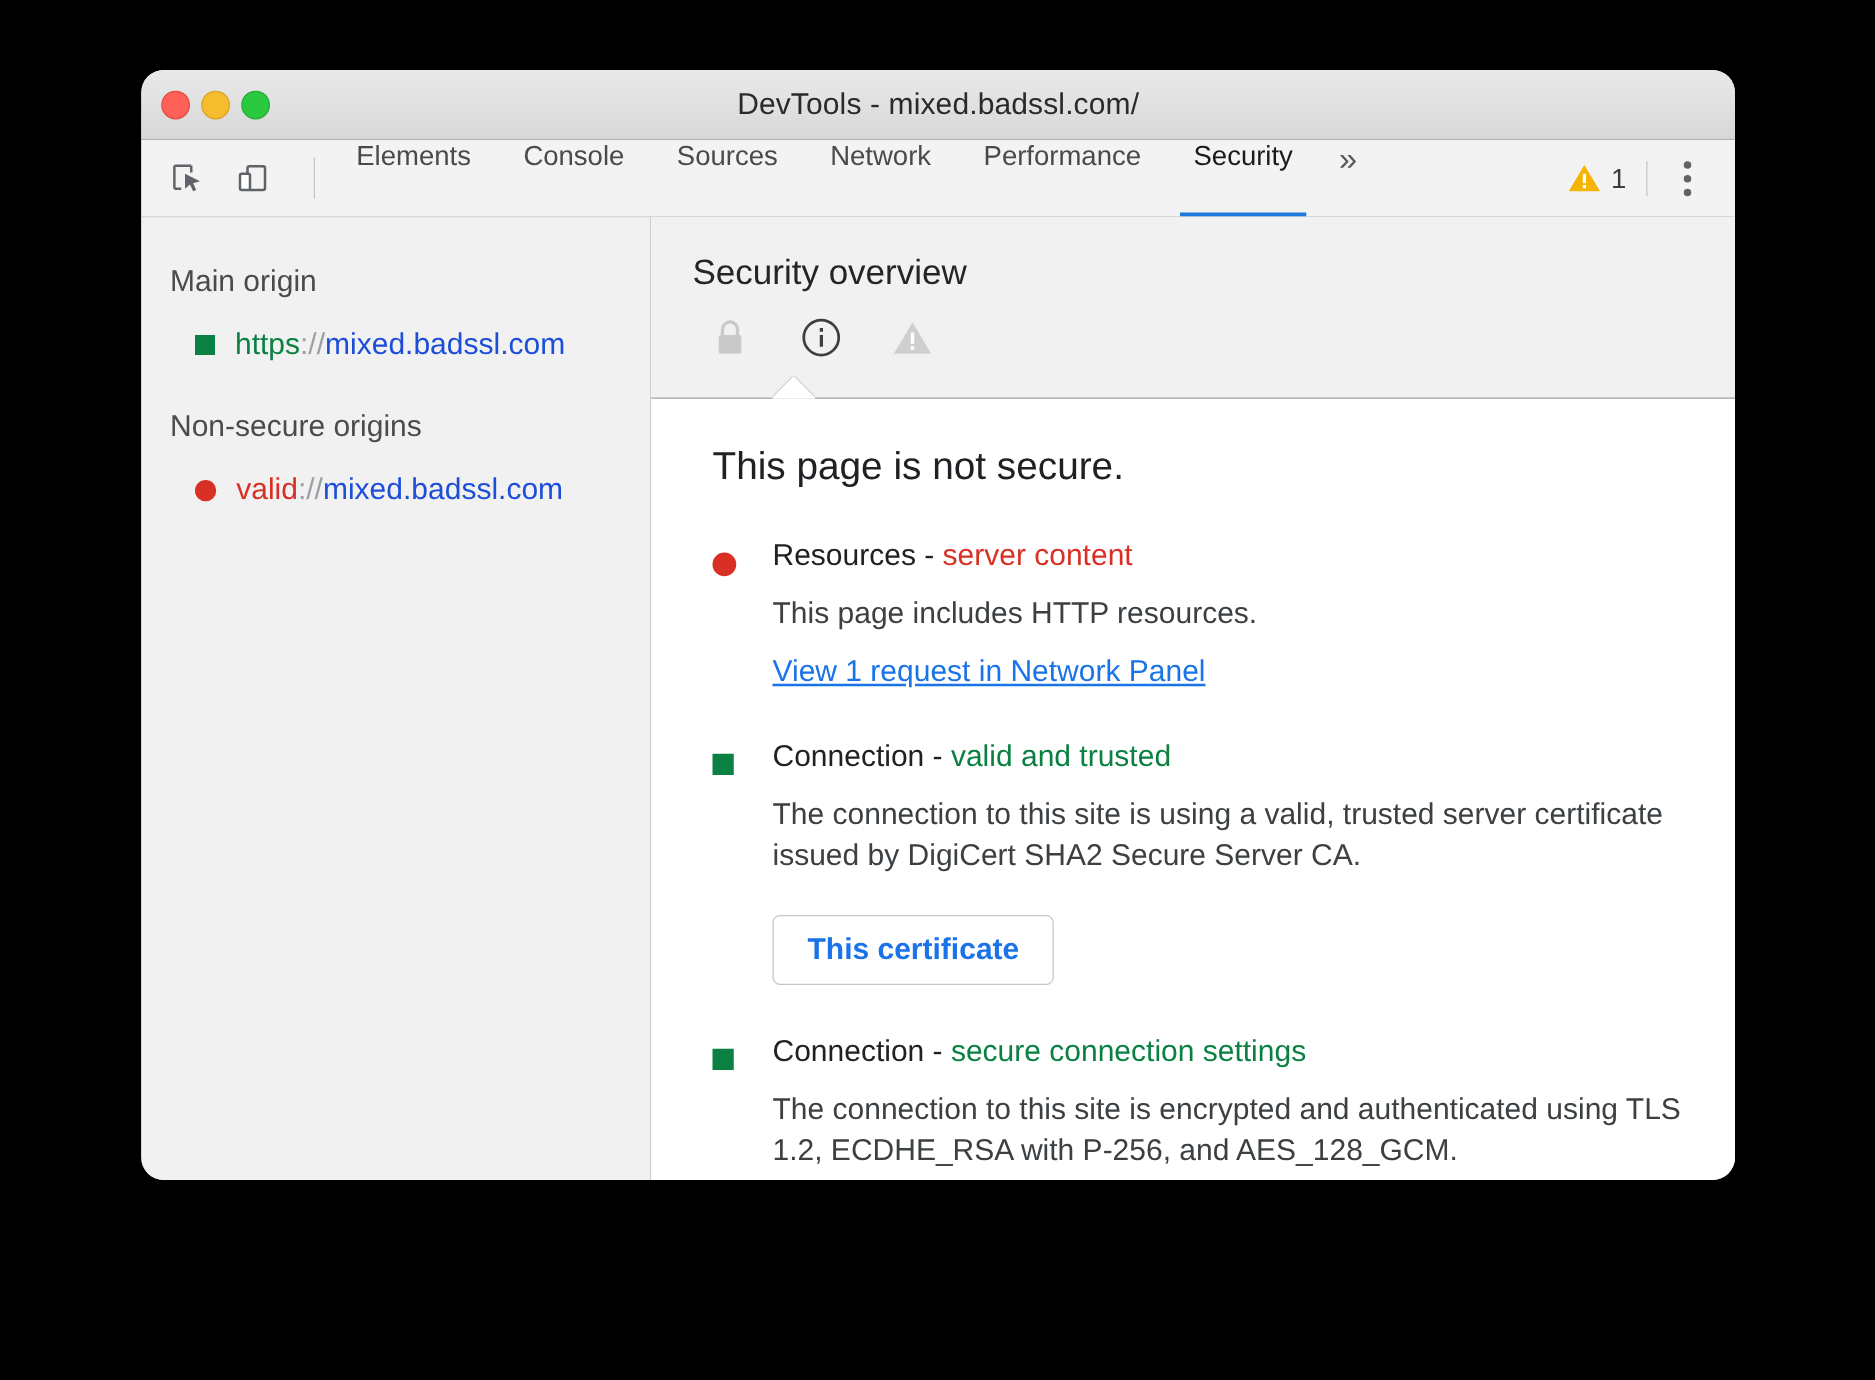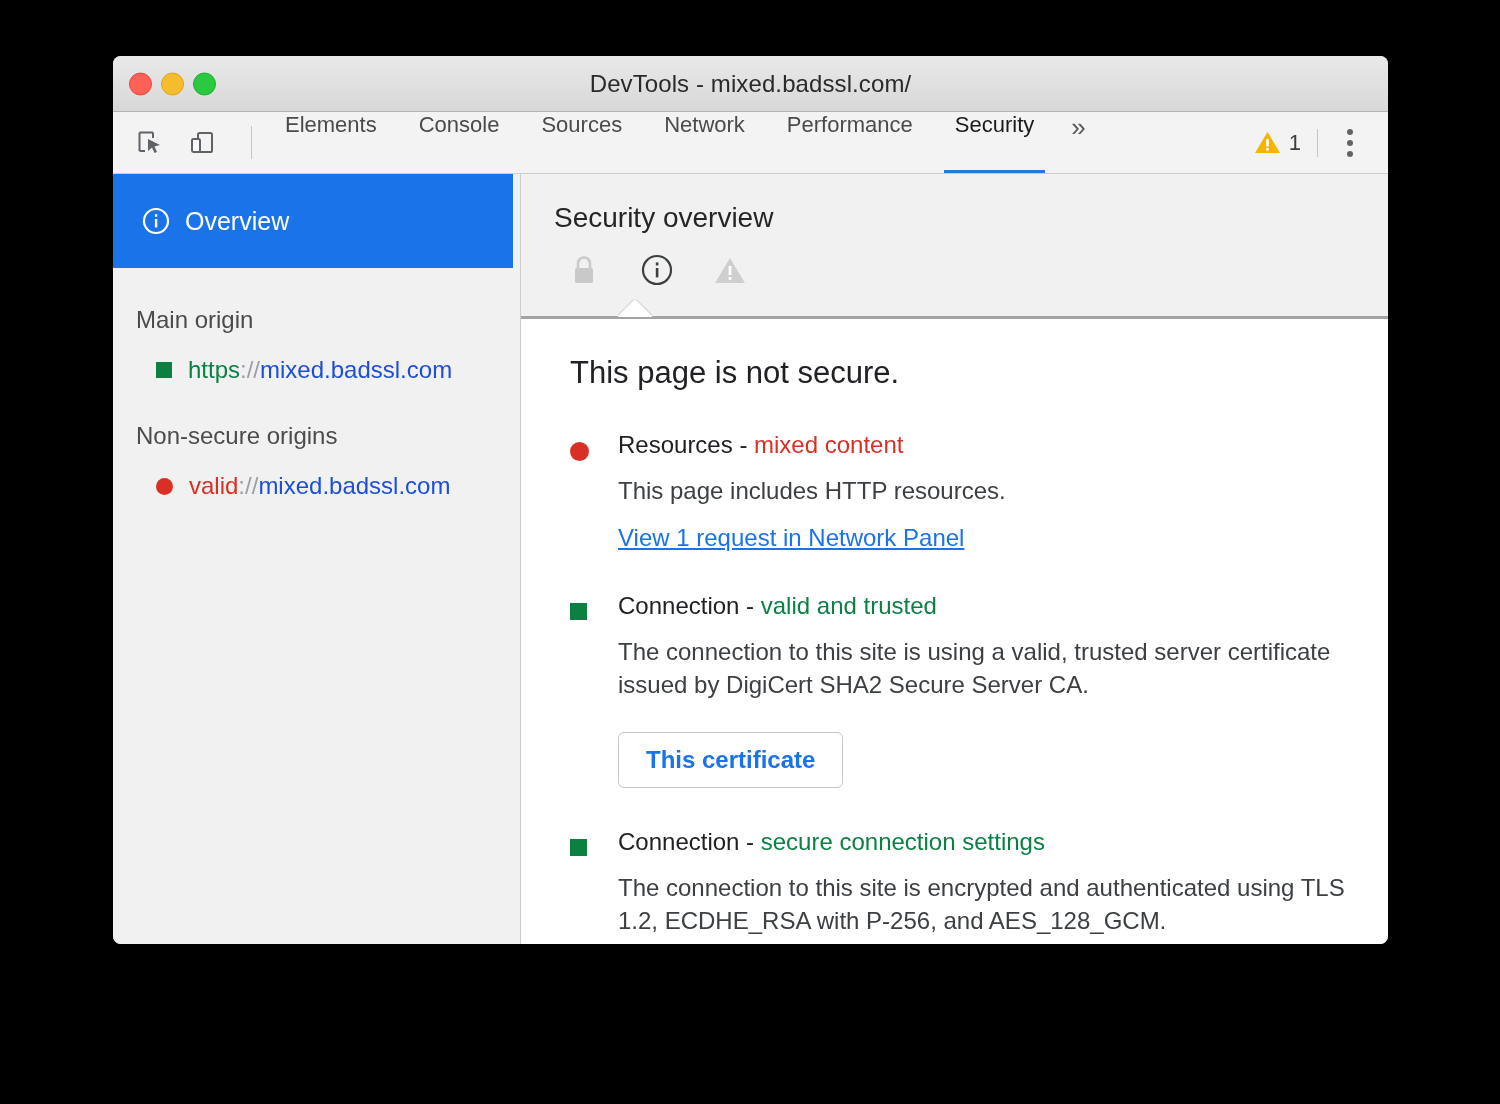--- a/index.html
+++ b/index.html
@@ -21,21 +21,21 @@
   }
 
   
   .window {
     position: absolute;
     left: 113px;
     top: 56px;
     width: 1275px;
     height: 888px;
     background: #f1f1f1;
-    border-radius: 8px;
+    border-radius: 18px;
     overflow: hidden;
     box-shadow: 0 6px 26px rgba(0,0,0,0.55);
   }
 
   
   .titlebar {
     position: relative;
     height: 55px;
     background: linear-gradient(to bottom, #e9e9e9 0%, #d8d8d8 100%);
     border-bottom: 1px solid #b4b4b4;
@@ -233,21 +233,21 @@
   
   .main {
     flex: 1;
     display: flex;
     flex-direction: column;
     background: #ffffff;
     min-width: 0;
   }
   .main-header {
     background: #f1f1f1;
-    border-bottom: 3px solid #a3a3a3;
+    border-bottom: 1px solid #a3a3a3;
     padding: 28px 0 0 33px;
     position: relative;
     box-sizing: border-box;
     height: 145px;
   }
   .main-header h1 {
     margin: 0;
     font-size: 28px;
     font-weight: normal;
     color: #252525;
@@ -428,28 +428,20 @@
           <span></span>
           <span></span>
           <span></span>
         </div>
       </div>
     </div>
 
     <div class="body">
 
       <div class="sidebar">
-        <div class="side-selected">
-          <svg width="28" height="28" viewBox="0 0 28 28">
-            <circle cx="14" cy="14" r="12" fill="none" stroke="#ffffff" stroke-width="2.2"></circle>
-            <rect x="12.9" y="12" width="2.4" height="8.4" fill="#ffffff"></rect>
-            <rect x="12.9" y="7.2" width="2.4" height="2.6" fill="#ffffff"></rect>
-          </svg>
-          <span class="label">Overview</span>
-        </div>
 
         <div class="side-group-title">Main origin</div>
         <div class="origin-row">
           <span class="sq green"></span>
           <span><span class="url-scheme-secure">https</span><span class="url-sep">://</span><span class="url-host">mixed.badssl.com</span></span>
         </div>
 
         <div class="side-group-title">Non-secure origins</div>
         <div class="origin-row">
           <span class="dot"></span>
@@ -488,21 +480,21 @@
         </div>
 
         <div class="main-content">
           <div class="summary-title">This page is not secure.</div>
 
           <div class="section">
             <div class="section-bullet">
               <span class="bul-dot"></span>
             </div>
             <div class="section-body">
-              <div class="section-head"><span>Resources</span><span> - </span><span class="state-bad">mixed content</span></div>
+              <div class="section-head"><span>Resources</span><span> - </span><span class="state-bad">server content</span></div>
               <div class="section-text">This page includes HTTP resources.</div>
               <a class="link" href="#">View 1 request in Network Panel</a>
             </div>
           </div>
 
           <div class="section">
             <div class="section-bullet">
               <span class="bul-sq"></span>
             </div>
             <div class="section-body">

